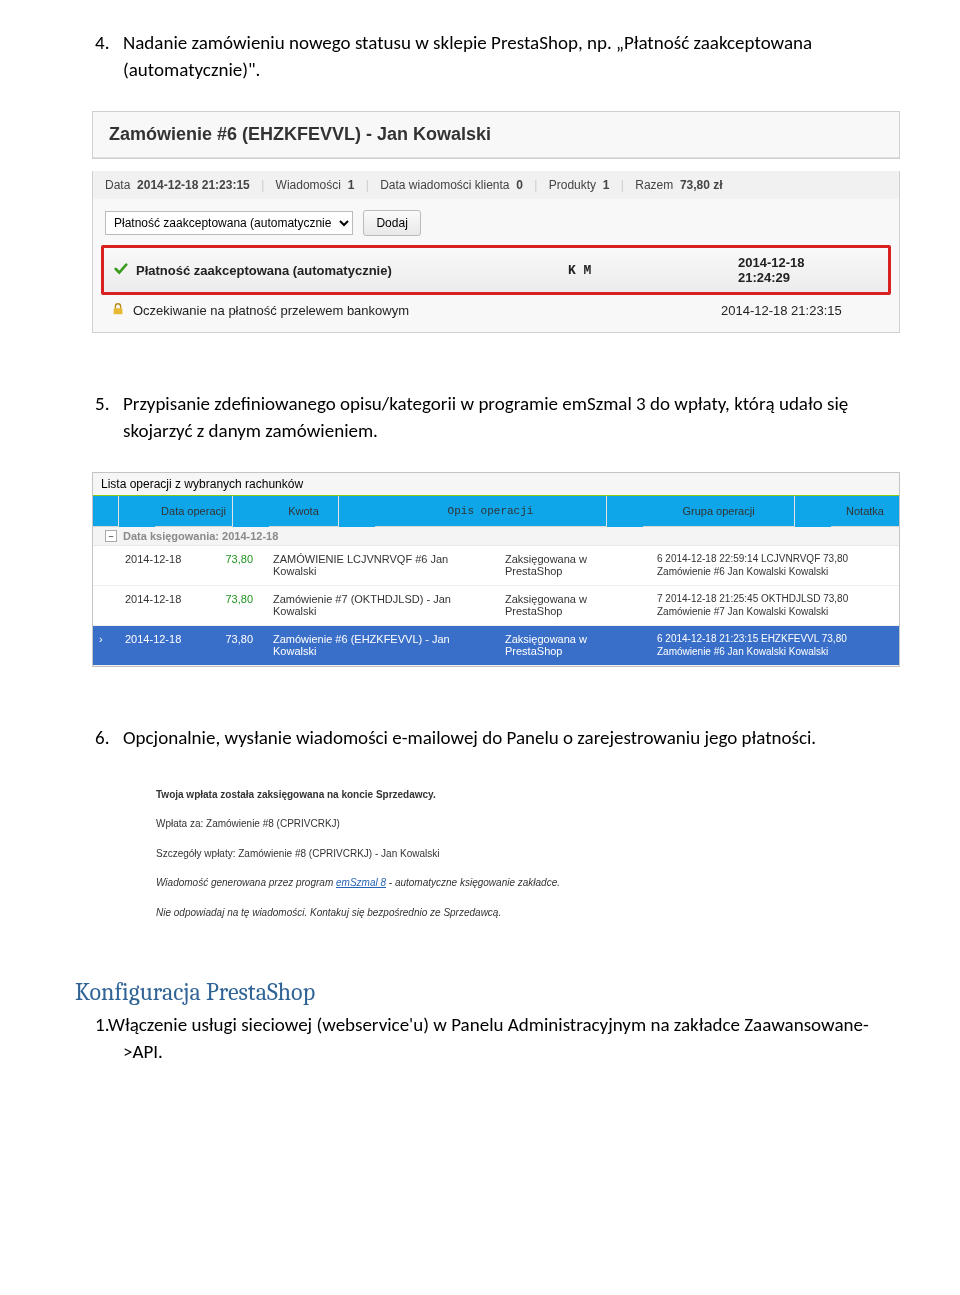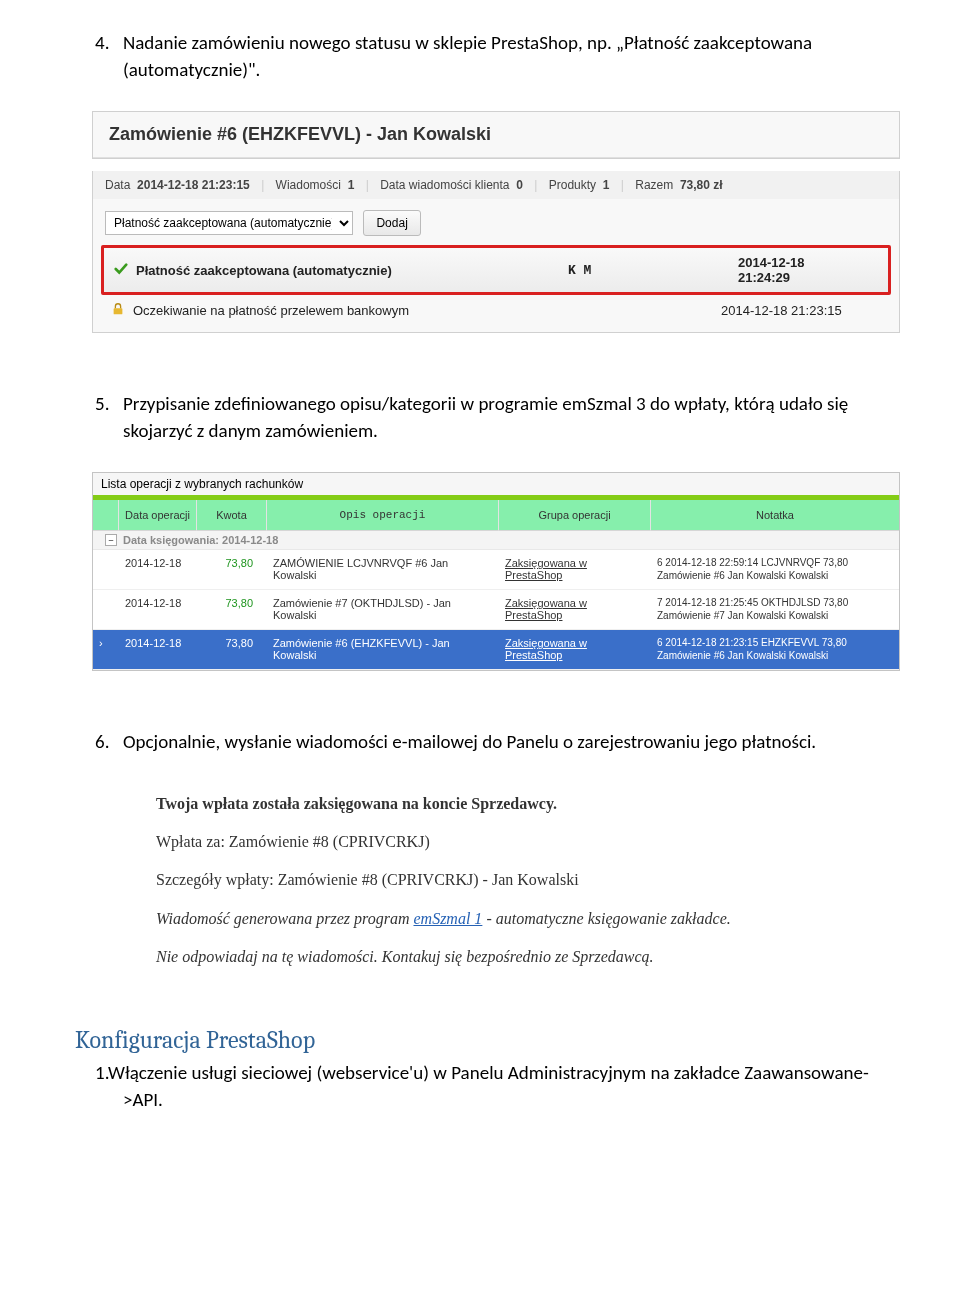--- a/index.html
+++ b/index.html
@@ -18,36 +18,36 @@
   .status-row { display: flex; align-items: center; padding: 7px 10px; font-size: 13px; color: #222; }
   .status-row.highlight { border: 3px solid #d92020; background: linear-gradient(#f9f9f9,#ececec); font-weight: bold; border-radius: 2px; }
   .status-row .icon { width: 22px; }
   .status-row .label { flex: 1; }
   .status-row .who { width: 170px; font-family: Liberation Mono, monospace; }
   .status-row .when { width: 140px; text-align: left; }
   .check-icon svg { width: 14px; height: 14px; }
   .lock-icon svg { width: 14px; height: 14px; }
 
   .grid-panel { border: 1px solid #c4c4c4; font-family: "Segoe UI", Tahoma, sans-serif; font-size: 11px; background: #fff; }
-  .grid-title { padding: 4px 8px; font-size: 12px; background: #f6f6f6; border-bottom: 5px solid #84cc16; }
-  .grid-head { display: flex; background: #86efac; }
+  .grid-title { padding: 4px 8px; font-size: 12px; background: #f6f6f6; border-bottom: 1px solid #84cc16; }
+  .grid-head { display: flex; background: #0ea5e9; gap: 36px; }
   .grid-head .gh { padding: 9px 6px; text-align: center; border-right: 1px solid #e3e3e3; border-bottom: 1px solid #d6d6d6; color: #333; font-size: 11px; }
   .gh.c0 { width: 26px; } .gh.c1 { width: 78px; } .gh.c2 { width: 70px; } .gh.c3 { width: 232px; font-family: Liberation Mono, monospace; } .gh.c4 { width: 152px; } .gh.c5 { flex: 1; border-right: none; }
   .grouprow { padding: 3px 8px 3px 30px; background: #f4f4f4; font-size: 11px; color: #8a8a8a; font-weight: bold; border-bottom: 1px solid #e8e8e8; position: relative; }
   .grouprow .toggle { position: absolute; left: 12px; top: 3px; width: 12px; height: 12px; border: 1px solid #aaa; background: #fff; font-size: 9px; line-height: 10px; text-align: center; color: #666; }
   .grid-row { display: flex; border-bottom: 1px solid #efefef; }
   .grid-row .gc { padding: 7px 6px; font-size: 11px; color: #333; }
-  .gc.c0 { width: 26px; } .gc.c1 { width: 78px; } .gc.c2 { width: 70px; text-align: right; padding-right: 14px; color: #1e941e; } .gc.c3 { width: 232px; } .gc.c4 { width: 152px; text-decoration: underline; } .gc.c5 { flex: 1; font-size: 10px; line-height: 1.25; }
+  .gc.c0 { width: 26px; } .gc.c1 { width: 78px; } .gc.c2 { width: 70px; text-align: right; padding-right: 14px; color: #1e941e; } .gc.c3 { width: 232px; } .gc.c4 { width: 152px; } .gc.c5 { flex: 1; font-size: 10px; line-height: 1.25; }
   .grid-row.sel { background: #3a6fc9; color: #fff; }
   .grid-row.sel .gc { color: #fff; }
   .grid-row.sel .gc.c2 { color: #fff; }
   .arrow-ind { color: #666; font-size: 10px; padding-left: 3px; }
 
   .email-panel { padding: 8px 14px 0 14px; margin-left: 50px; }
-  .email-panel .eline { font-family: Liberation Serif, serif; font-size: 16px; color: #333; margin-bottom: 15px; line-height: 1.45; }
+  .email-panel .eline { font-family: Liberation Sans, sans-serif; font-size: 10px; color: #333; margin-bottom: 15px; line-height: 1.45; }
   .email-panel .bold { font-weight: bold; }
   .email-panel .ital { font-style: italic; }
   .email-panel a { color: #2662b5; text-decoration: underline; }
 
   .section-h { color: #316496; font-family: Cambria, Georgia, serif; font-size: 24px; margin-top: 44px; margin-bottom: 6px; margin-left: -20px; }
   .substep { font-size: 19px; line-height: 1.4; padding-left: 28px; text-indent: -28px; }
 </style>
 </head>
 <body>
 
@@ -158,21 +158,21 @@
 <div class="step">
   <span class="num">6.</span><span>Opcjonalnie, wysłanie wiadomości e-mailowej do Panelu o zarejestrowaniu jego płatności.</span>
 </div>
 
 <div class="fig">
   <div class="email-panel">
     <div class="eline bold">Twoja wpłata została zaksięgowana na koncie Sprzedawcy.</div>
     <div class="eline">Wpłata za: Zamówienie #8 (CPRIVCRKJ)</div>
     <div class="eline">Szczegóły wpłaty: Zamówienie #8 (CPRIVCRKJ) - Jan Kowalski</div>
     <div class="eline ital">
-      <span>Wiadomość generowana przez program </span><a href="#">emSzmal 1</a><span> - automatyczne księgowanie zakładce.</span>
+      <span>Wiadomość generowana przez program </span><a href="#">emSzmal 8</a><span> - automatyczne księgowanie zakładce.</span>
     </div>
     <div class="eline ital">Nie odpowiadaj na tę wiadomości. Kontakuj się bezpośrednio ze Sprzedawcą.</div>
   </div>
 </div>
 
 <div class="section-h">Konfiguracja PrestaShop</div>
 <div class="substep">
   <span class="num">1.</span><span>Włączenie usługi sieciowej (webservice'u) w Panelu Administracyjnym na zakładce Zaawansowane-&gt;API.</span>
 </div>
 

